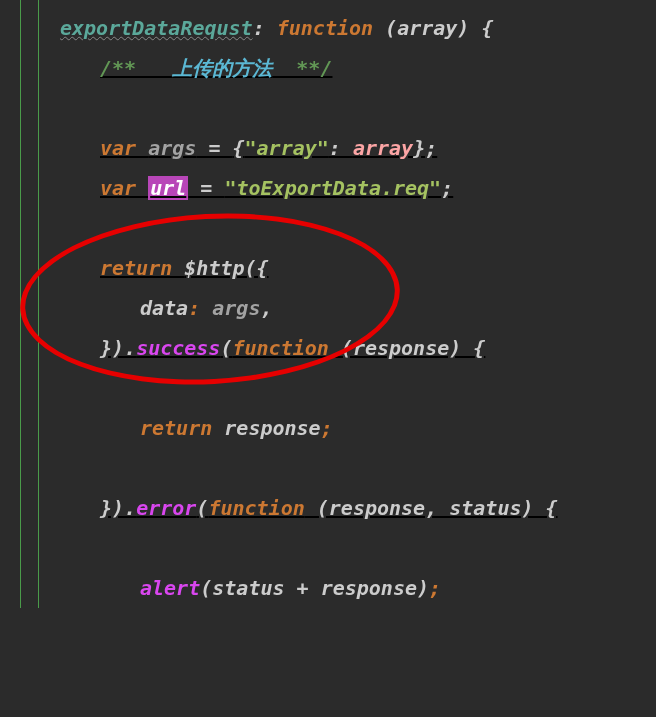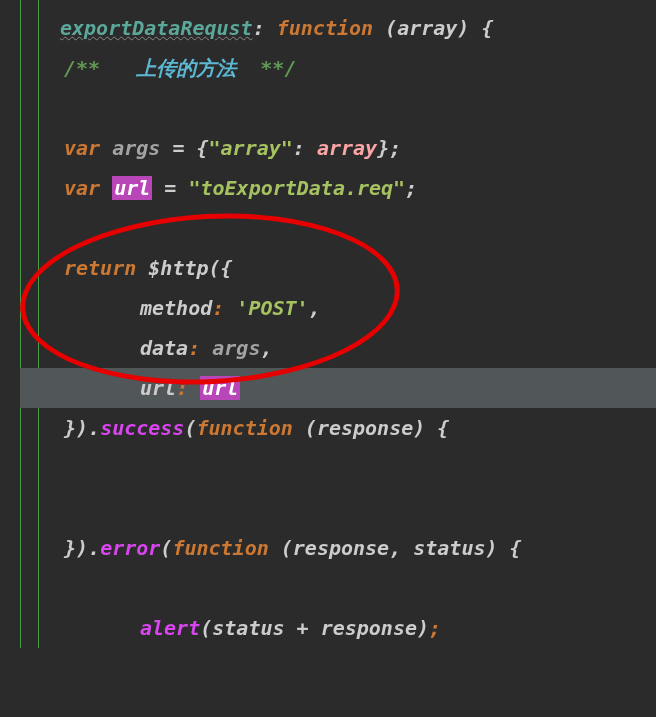--- a/index.html
+++ b/index.html
@@ -32,21 +32,21 @@
       white-space: pre;
       padding-left: 40px;
       height: 40px;
       position: relative;
       margin-left: 20px;
     }
     .line.blank { height: 40px; }
     .line.highlighted {
       background: #515658;
     }
-    .indent1 { padding-left: 44px; }
+    .indent1 { padding-left: 80px; text-decoration: underline; }
     .indent2 { padding-left: 120px; }
     
     .kw { color: #cc7832; }
     .fn-name { color: #5ba89a; }
     .str { color: #a5c261; }
     .comment { color: #629755; }
     .comment-cn { color: #5bb8d4; }
     .punct { color: #cccccc; }
     .param { color: #fca5a5; }
     .ident { color: #a3a3a3; }
@@ -89,31 +89,30 @@
   <div class="line blank"></div>
 
   <div class="line indent1"><span class="kw">var </span><span class="ident">args</span><span class="punct"> = </span><span class="punct">{</span><span class="str">"array"</span><span class="punct">: </span><span class="param">array</span><span class="punct">};</span></div>
 
   <div class="line indent1"><span class="kw">var </span><span class="hl-word">url</span><span class="punct"> = </span><span class="str">"toExportData.req"</span><span class="punct">;</span></div>
 
   <div class="line blank"></div>
 
   <div class="line indent1"><span class="kw">return </span><span class="punct">$http({</span></div>
 
-  <div class="line indent2"><span class="prop">method</span><span class="kw">: </span><span class="str">'POST'</span><span class="punct">,</span></div>
 
   <div class="line indent2"><span class="prop">data</span><span class="kw">: </span><span class="ident">args</span><span class="punct">,</span></div>
 
-  <div class="line indent2 highlighted"><span class="prop">url</span><span class="kw">: </span><span class="hl-word">url</span></div>
 
   <div class="line indent1"><span class="punct">}).</span><span class="method">success</span><span class="punct">(</span><span class="kw">function</span><span class="punct"> (response) {</span></div>
 
   <div class="line blank"></div>
 
 
+  <div class="line indent2"><span class="kw">return </span><span class="punct">response</span><span class="kw">;</span></div>
 
   <div class="line blank"></div>
 
   <div class="line indent1"><span class="punct">}).</span><span class="method">error</span><span class="punct">(</span><span class="kw">function</span><span class="punct"> (response, status) {</span></div>
 
   <div class="line blank"></div>
 
   <div class="line indent2"><span class="method">alert</span><span class="punct">(status + response)</span><span class="kw">;</span></div>
 
   <div class="circle-annotation"></div>

